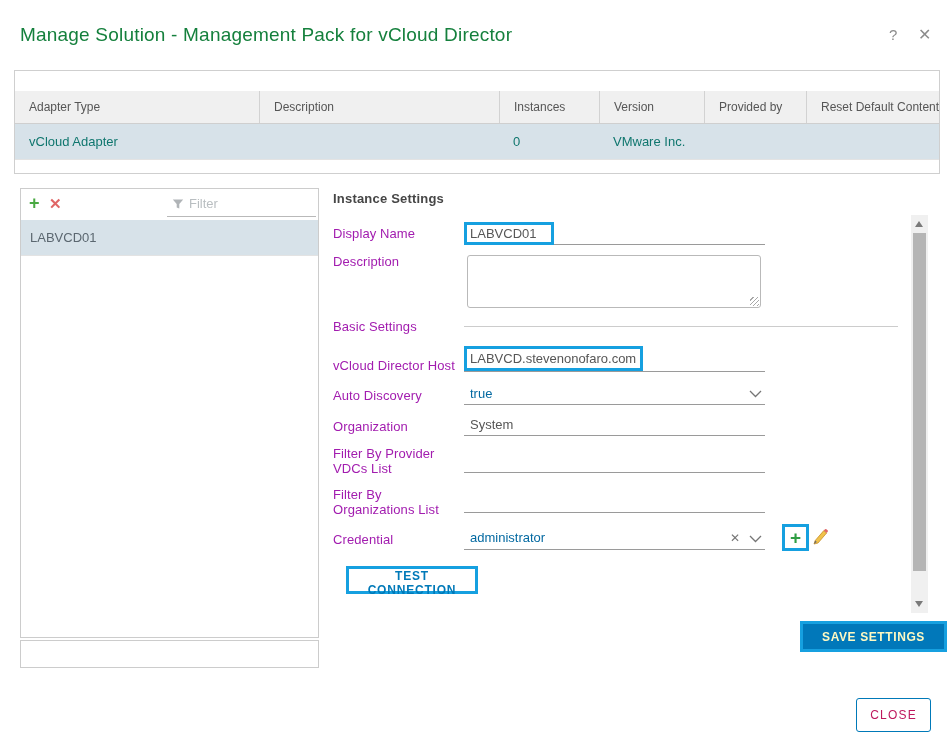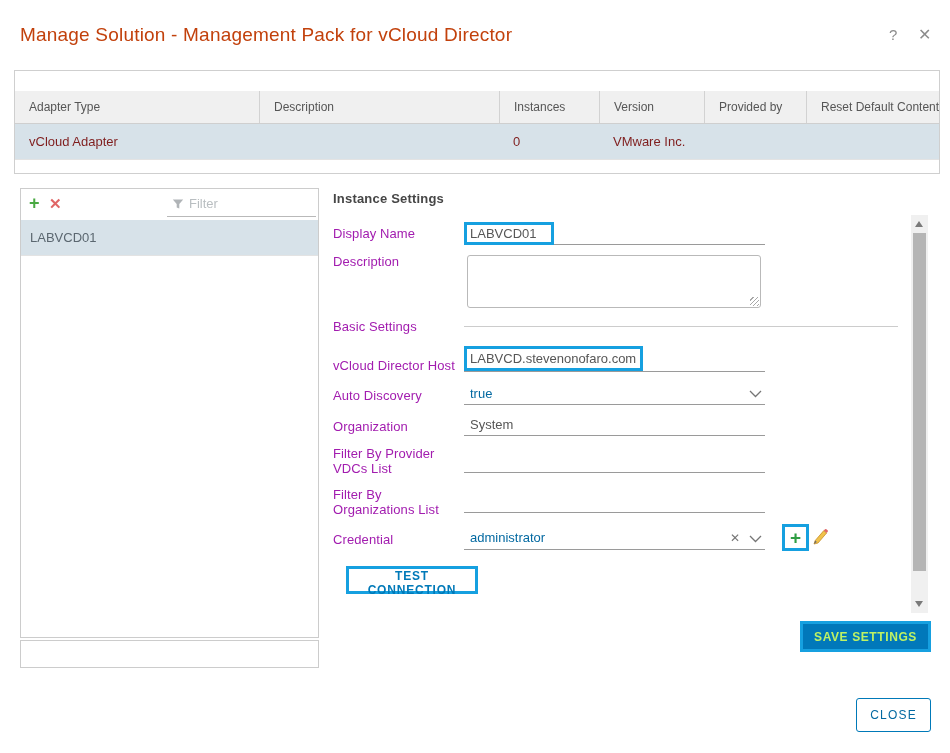--- a/index.html
+++ b/index.html
@@ -1,30 +1,30 @@
 <!DOCTYPE html>
 <html><head>
 <meta charset="utf-8">
 <style>
   * { margin:0; padding:0; box-sizing:border-box; }
   html,body { width:950px; height:753px; background:#fff; font-family:"Liberation Sans", sans-serif; color:#565656; }
   .dialog { position:relative; width:950px; height:753px; background:#fff; overflow:hidden; }
 
   
-  .title { position:absolute; left:20px; top:24px; font-size:19px; font-weight:400; color:#c2410c; letter-spacing:0.2px; }
+  .title { position:absolute; left:20px; top:24px; font-size:19px; font-weight:400; color:#15803d; letter-spacing:0.2px; }
   .help-ic { position:absolute; left:889px; top:26px; font-size:15px; color:#8c8c8c; cursor:pointer; }
   .close-ic { position:absolute; left:918px; top:25px; font-size:16px; color:#8c8c8c; cursor:pointer; }
 
   
   .adapter-table { position:absolute; left:14px; top:70px; width:926px; height:104px; border:1px solid #cfcfcf; background:#fff; }
   .a-head { display:flex; height:33px; background:#f0f0f0; border-bottom:1px solid #cfcfcf;margin-top:20px; }
   .a-head .cell { font-size:12px; color:#565656; line-height:32px; padding-left:14px; white-space:nowrap; overflow:hidden; }
   .a-head .cell + .cell { border-left:1px solid #d2d2d2; }
   .a-row { display:flex; height:36px; background:#d7e2e9; border-bottom:1px solid #e3e3e3; }
-  .a-row .cell { font-size:13px; color:#7f1d1d; line-height:35px; padding-left:14px; white-space:nowrap; overflow:hidden; }
+  .a-row .cell { font-size:13px; color:#0f766e; line-height:35px; padding-left:14px; white-space:nowrap; overflow:hidden; }
   .c1{width:244px;flex:none;} .c2{width:240px;flex:none;} .c3{width:100px;flex:none;}
   .c4{width:105px;flex:none;} .c5{width:102px;flex:none;} .c6{flex:1;}
 
   
   .list-panel { position:absolute; left:20px; top:188px; width:299px; height:450px; border:1px solid #cccccc; background:#fff; }
   .list-toolbar { position:relative; height:31px; }
   .tb-add { position:absolute; left:8px; top:4px; font-size:18px; font-weight:bold; color:#4aa943; cursor:pointer; line-height:20px; }
   .tb-del { position:absolute; left:28px; top:6px; font-size:15px; font-weight:bold; color:#e06666; cursor:pointer; line-height:18px; }
   .filter-box { position:absolute; left:146px; right:2px; top:2px; height:26px; border-bottom:1px solid #b9b9b9; display:flex; align-items:center; }
   .filter-box svg { margin:0 5px 0 5px; flex:none; }
@@ -56,22 +56,22 @@
 
   .test-btn { position:absolute; left:346px; top:566px; width:132px; height:28px; background:#fff; border:3px solid #16a0e0; color:#0079b8; font-size:12px; font-weight:bold; letter-spacing:0.8px; font-family:"Liberation Sans",sans-serif; cursor:pointer; }
 
   
   .vscroll { position:absolute; left:911px; top:215px; width:17px; height:398px; background:#f0f0f0; }
   .vs-up { position:absolute; left:4px; top:6px; width:0; height:0; border-left:4.5px solid transparent; border-right:4.5px solid transparent; border-bottom:6px solid #7a7a7a; cursor:pointer; }
   .vs-thumb { position:absolute; left:2px; top:18px; width:13px; height:338px; background:#b5b5b5; cursor:grab; }
   .vs-down { position:absolute; left:4px; bottom:6px; width:0; height:0; border-left:4.5px solid transparent; border-right:4.5px solid transparent; border-top:6px solid #7a7a7a; cursor:pointer; }
 
   
-  .save-btn { position:absolute; left:800px; top:621px; width:131px; height:31px; background:#0178ba; border:3px solid #16a0e0; color:#bef264; font-size:12px; font-weight:bold; letter-spacing:0.6px; font-family:"Liberation Sans",sans-serif; cursor:pointer; }
-  .close-btn { position:absolute; left:856px; top:698px; width:75px; height:34px; background:#fff; border:1px solid #0079b8; border-radius:3px; color:#0369a1; font-size:12px; font-weight:500; letter-spacing:1.2px; font-family:"Liberation Sans",sans-serif; cursor:pointer; }
+  .save-btn { position:absolute; left:800px; top:621px; width:147px; height:31px; background:#0178ba; border:3px solid #16a0e0; color:#fef9c3; font-size:12px; font-weight:bold; letter-spacing:0.6px; font-family:"Liberation Sans",sans-serif; cursor:pointer; }
+  .close-btn { position:absolute; left:856px; top:698px; width:75px; height:34px; background:#fff; border:1px solid #0079b8; border-radius:3px; color:#be185d; font-size:12px; font-weight:500; letter-spacing:1.2px; font-family:"Liberation Sans",sans-serif; cursor:pointer; }
 </style>
 </head>
 <body>
 
 <div class="dialog">
 
   <div class="title">Manage Solution - Management Pack for vCloud Director</div>
   <div class="help-ic">?</div>
   <div class="close-ic">✕</div>
 

